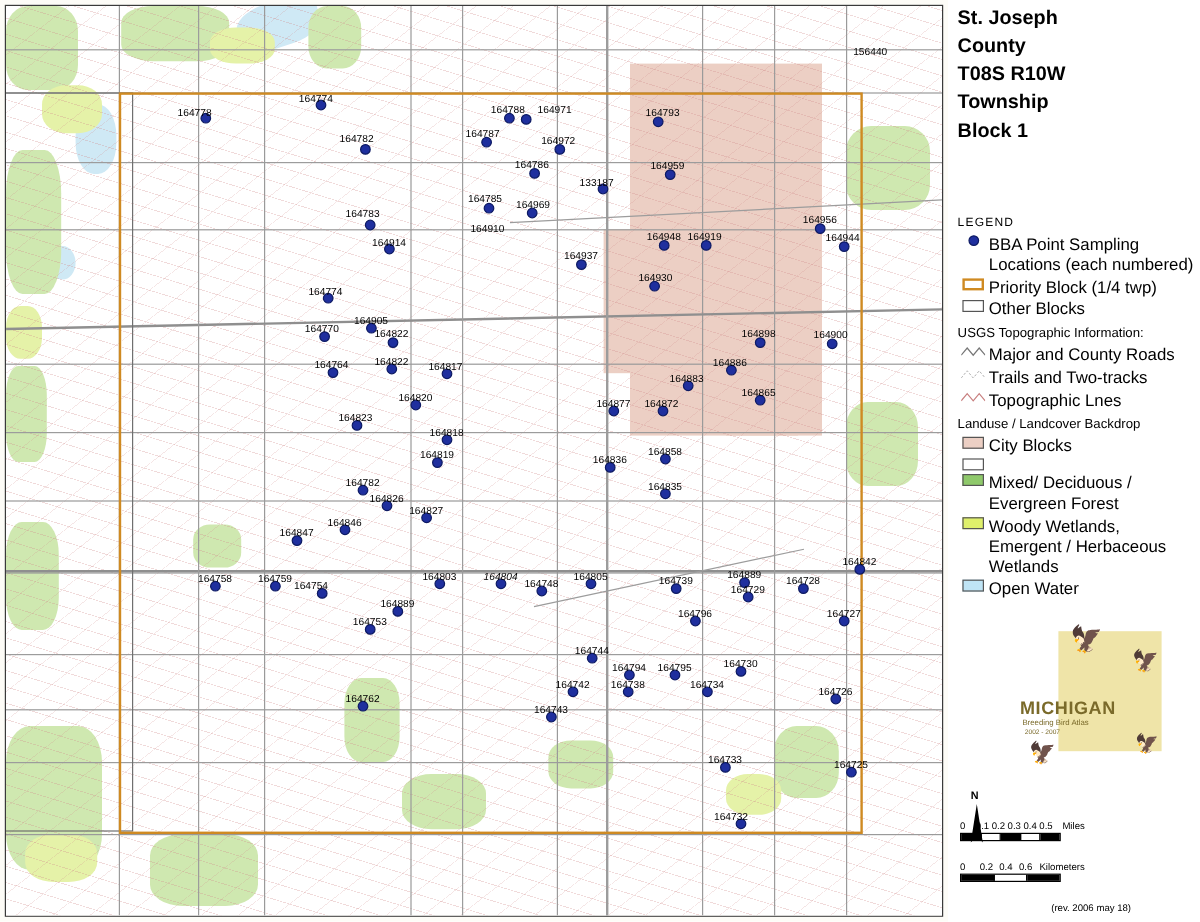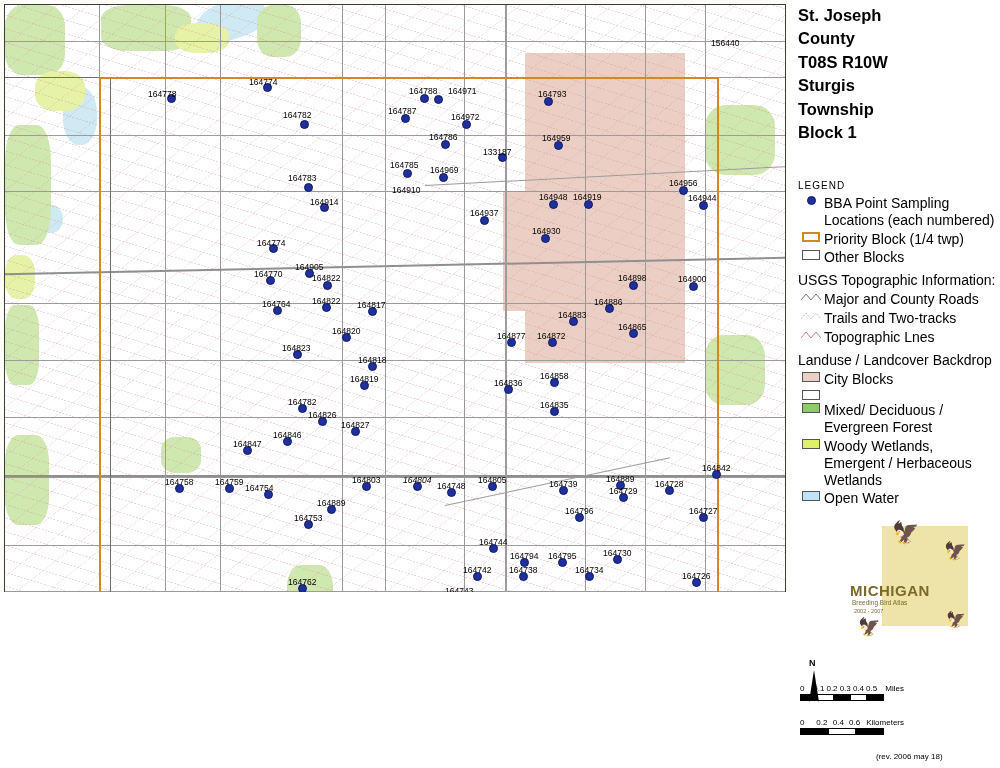--- a/index.html
+++ b/index.html
@@ -7,21 +7,21 @@
     width:1000px;height:768px;
     font-family:"Liberation Sans", sans-serif;
     background:#ffffff;
     overflow:hidden;
     position:relative;
   }
   #page{position:relative;width:1000px;height:768px;}
 
   
   #map-panel{
-    position:absolute;left:0;top:0;width:790px;height:592px;
+    position:absolute;left:0;top:0;width:790px;height:768px;
     background:#fdfcf7;
     overflow:hidden;
   }
   #map-frame{
     position:absolute;left:4px;top:4px;width:782px;height:760px;
     border:1px solid #3a3a3a;
     box-sizing:border-box;
     background:#fbf9f2;
     overflow:hidden;
   }
@@ -86,21 +86,21 @@
     position:absolute;left:8px;top:180px;width:198px;font-size:9px;color:#000;
   }
   #legend-title{font-size:10px;letter-spacing:1px;margin-bottom:4px;}
   .leg-row{display:flex;align-items:flex-start;margin-bottom:2px;}
   .leg-key{width:26px;flex:0 0 26px;display:flex;align-items:center;justify-content:center;padding-top:1px;}
   .leg-txt{flex:1;line-height:1.2;font-size:14px;}
   .swatch{width:18px;height:10px;border:1px solid #555;box-sizing:border-box;display:inline-block;}
   .dotkey{width:9px;height:9px;border-radius:50%;background:#1f2f9e;border:1px solid #0d1a63;box-sizing:border-box;}
   .boxkey{width:18px;height:10px;border:2px solid #cf8a22;box-sizing:border-box;}
   .boxkey2{width:18px;height:10px;border:1px solid #555;box-sizing:border-box;}
-  .sub-head{font-size:14px;margin:6px 0 3px 0;}
+  .sub-head{font-size:11px;margin:6px 0 3px 0;}
   .linekey{width:20px;height:10px;position:relative;}
   .linekey svg{display:block;}
 
   
   #logo-area{position:absolute;left:6px;top:520px;width:200px;height:130px;}
   #mi-state{
     position:absolute;left:86px;top:6px;width:86px;height:100px;
     background:#efe4a8;
   }
   #mi-word{
@@ -360,21 +360,20 @@
         </div>
     </div>
   </div>
 
   <div id="right-panel">
 
     <div id="title">
       <div>St. Joseph</div>
       <div>County</div>
       <div>T08S R10W</div>
-      <div>Sturgis</div>
       <div>Township</div>
       <div>Block 1</div>
     </div>
 
     <div id="legend">
       <div id="legend-title">LEGEND</div>
 
       <div class="leg-row">
         <div class="leg-key">
             <span class="dotkey"></span>

